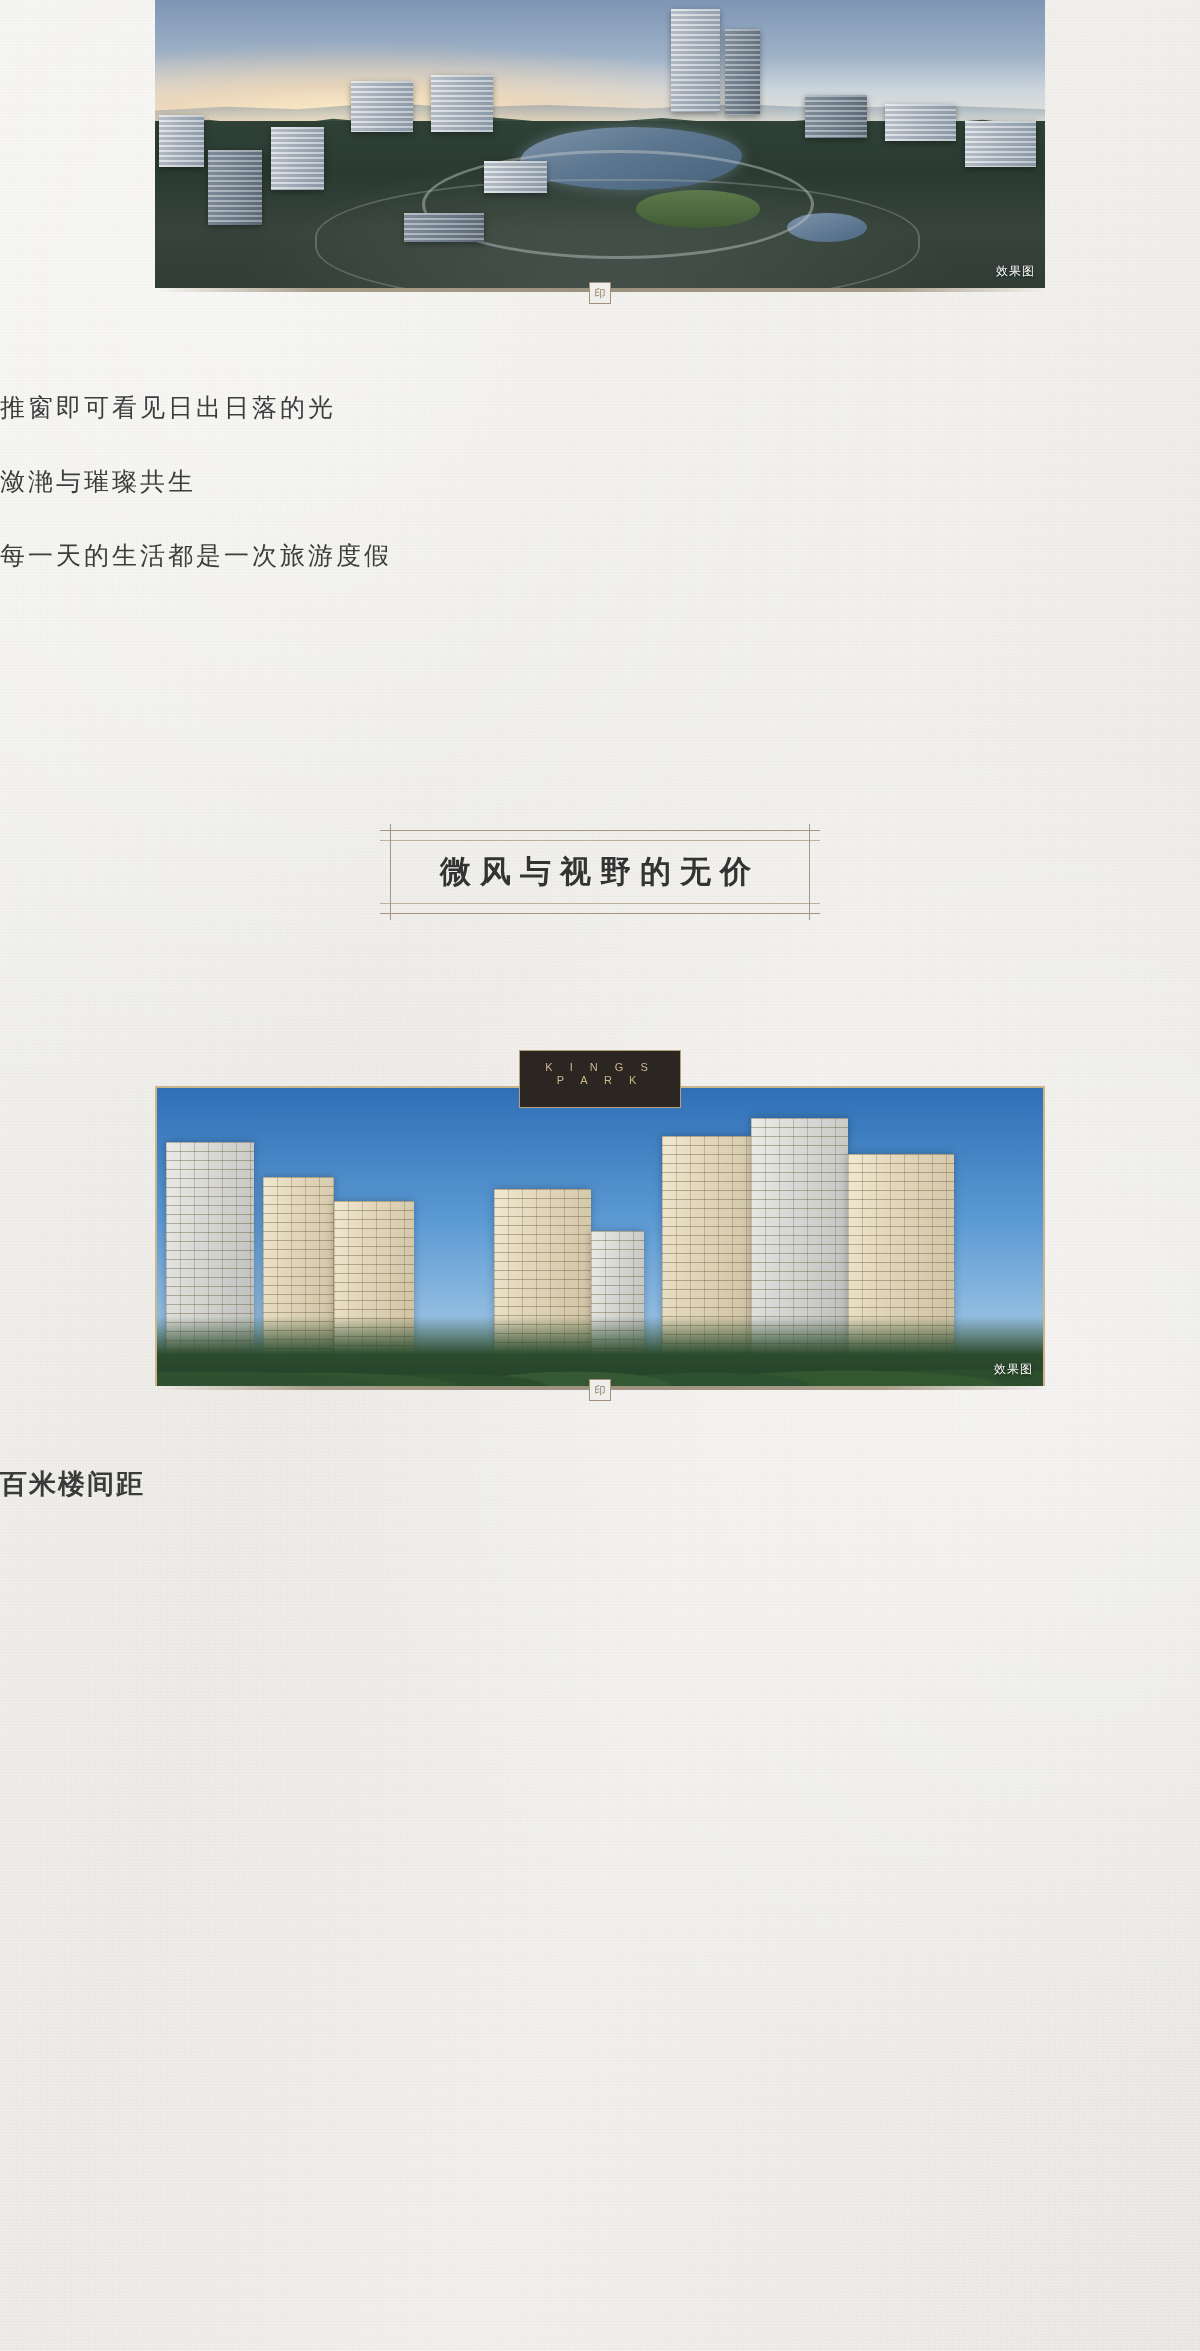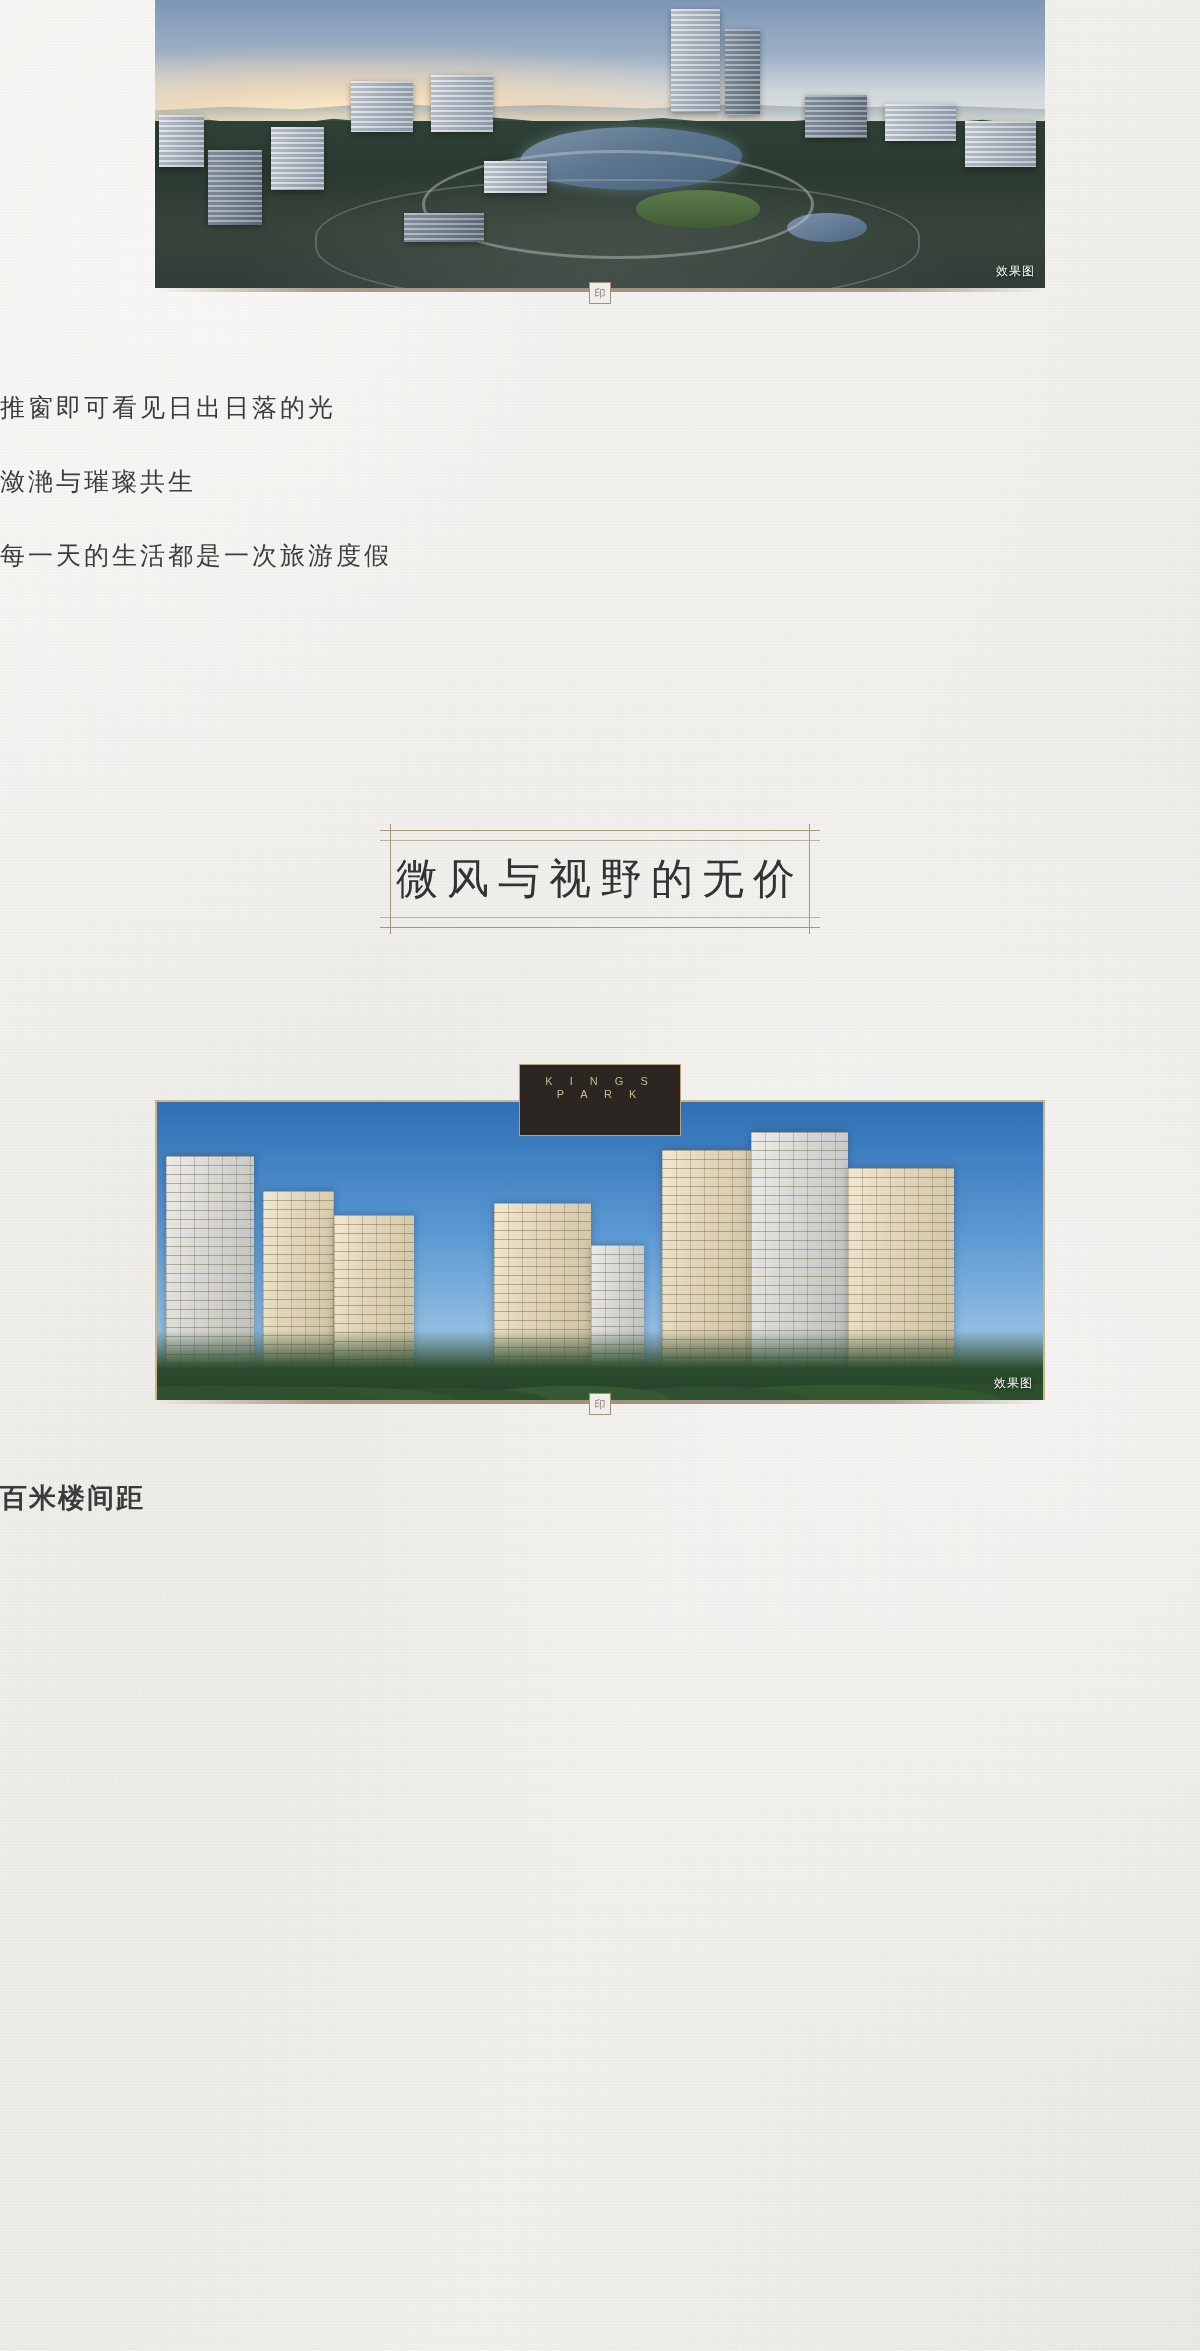--- a/index.html
+++ b/index.html
@@ -182,40 +182,40 @@
     background: #a6967f;
   }
   .frame-heading .outer::before { left: 10px; }
   .frame-heading .outer::after { right: 10px; }
   .frame-heading .inner {
     border-top: 1px solid #bdb09b;
     border-bottom: 1px solid #bdb09b;
     padding: 10px 0;
   }
   .frame-heading h2 {
-    font-size: 42px;
+    font-size: 31px;
     letter-spacing: 9px;
     color: #333;
     text-align: center;
-    font-weight: 400;
+    font-weight: 700;
   }
 
   
   .photo-block {
     margin: 158px auto 0;
     width: 890px;
     position: relative;
   }
   .logo-plate {
     position: absolute;
     left: 50%;
     transform: translateX(-50%);
     top: -36px;
     width: 162px;
-    height: 72px;
+    height: 58px;
     background: #2b2622;
     border: 1px solid #b6a17b;
     color: #cdb88d;
     text-align: center;
     z-index: 4;
     padding-top: 10px;
   }
   .logo-plate .l1 { font-size: 11px; letter-spacing: 7px; }
   .logo-plate .l2 { font-size: 11px; letter-spacing: 7px; margin-top: 1px; }
 

